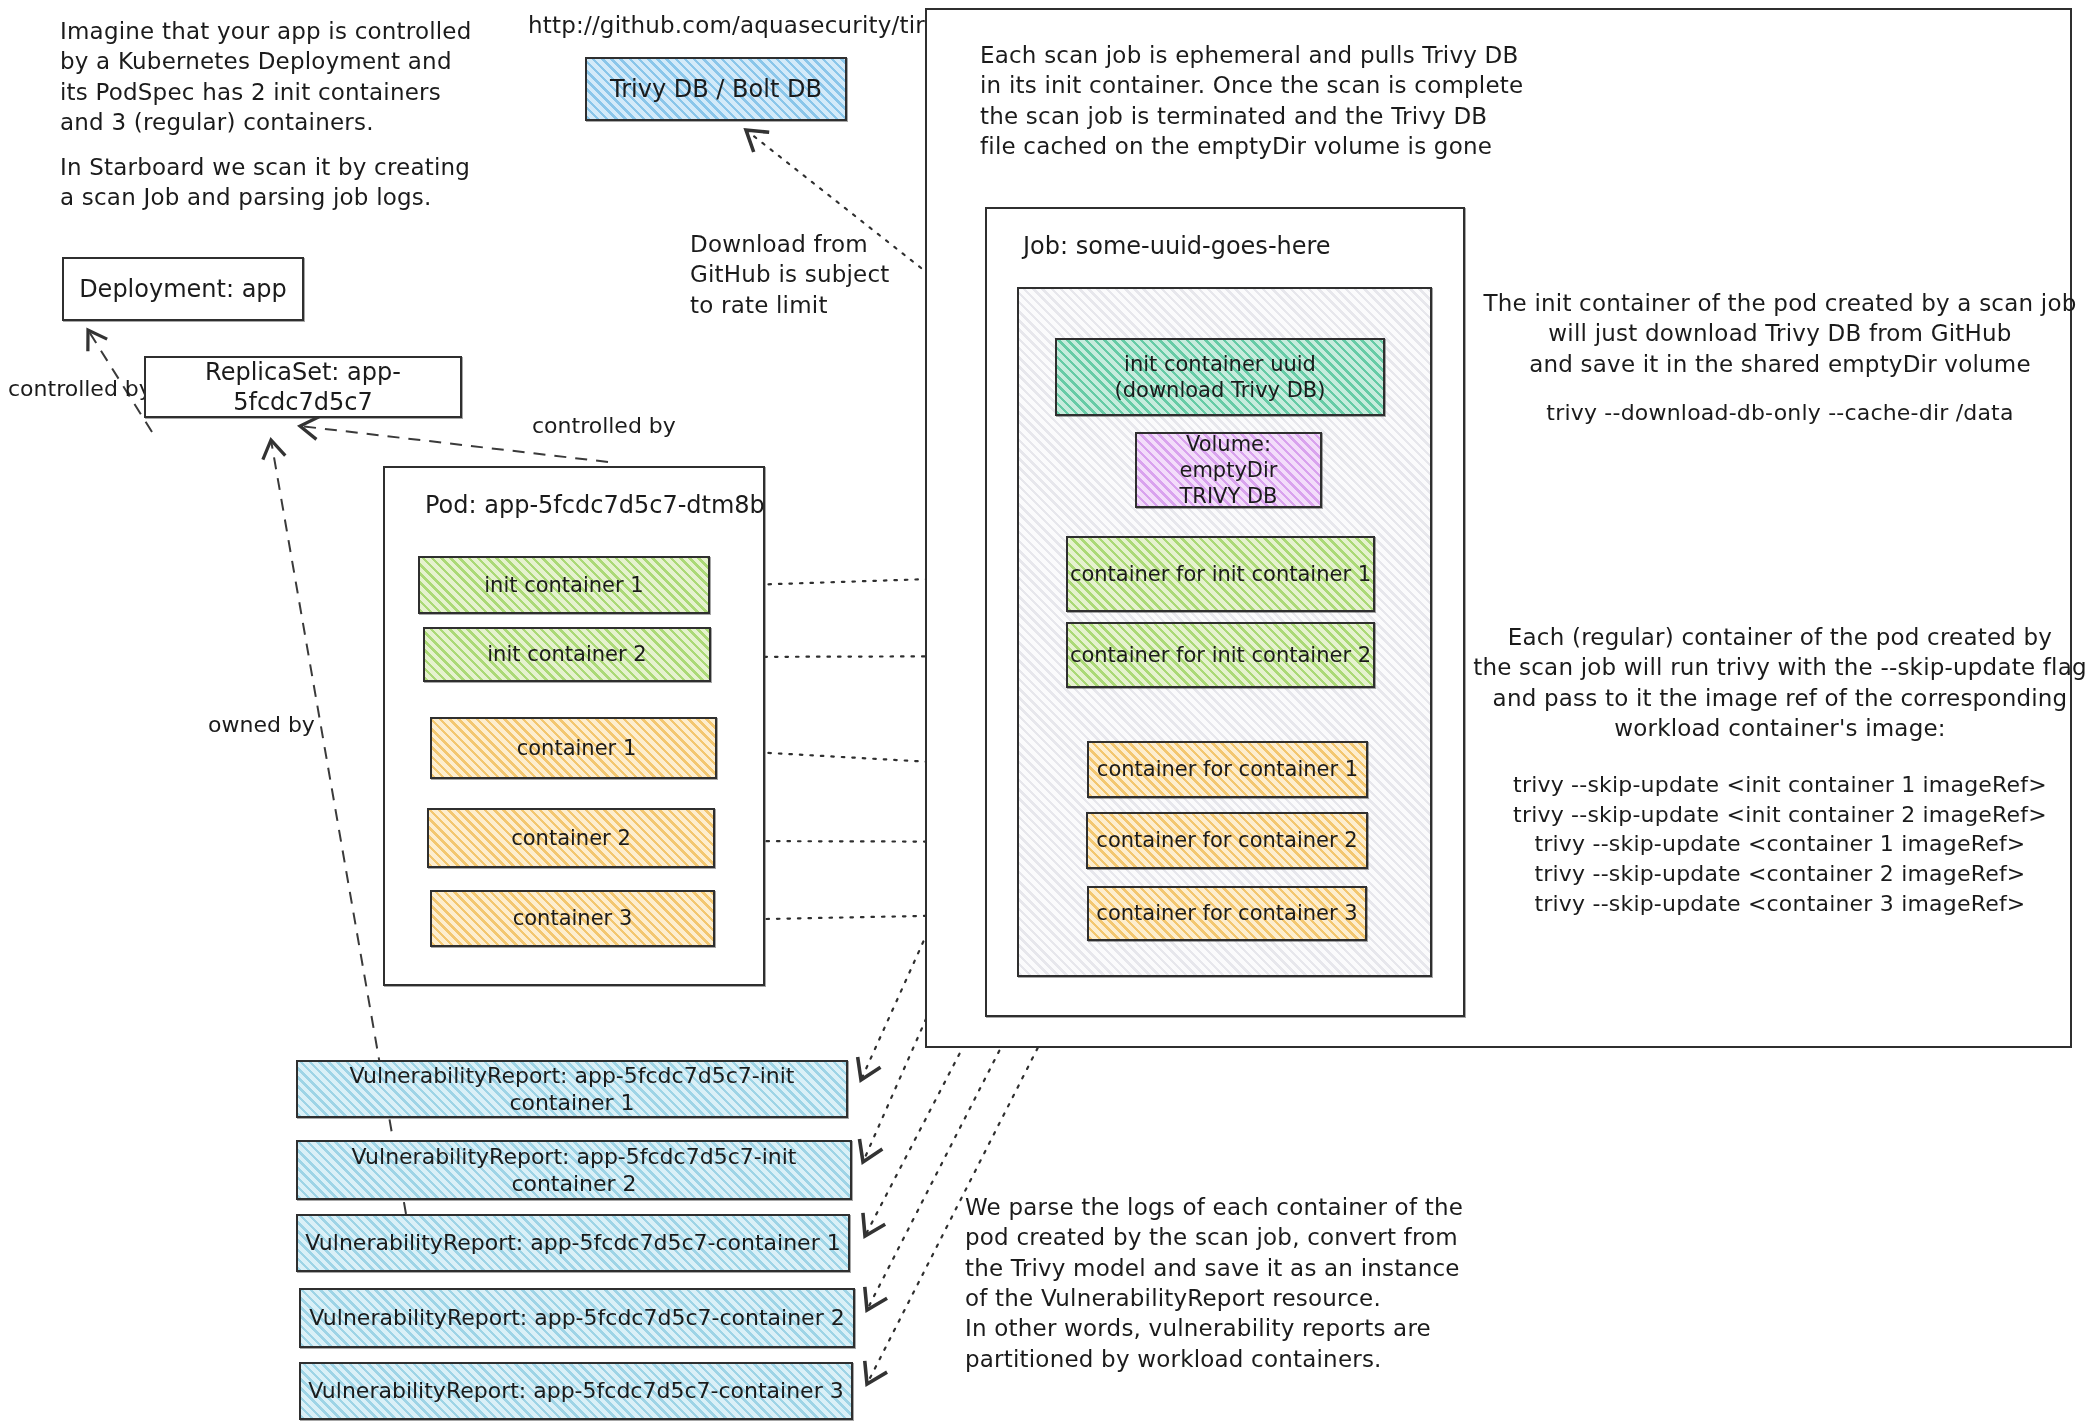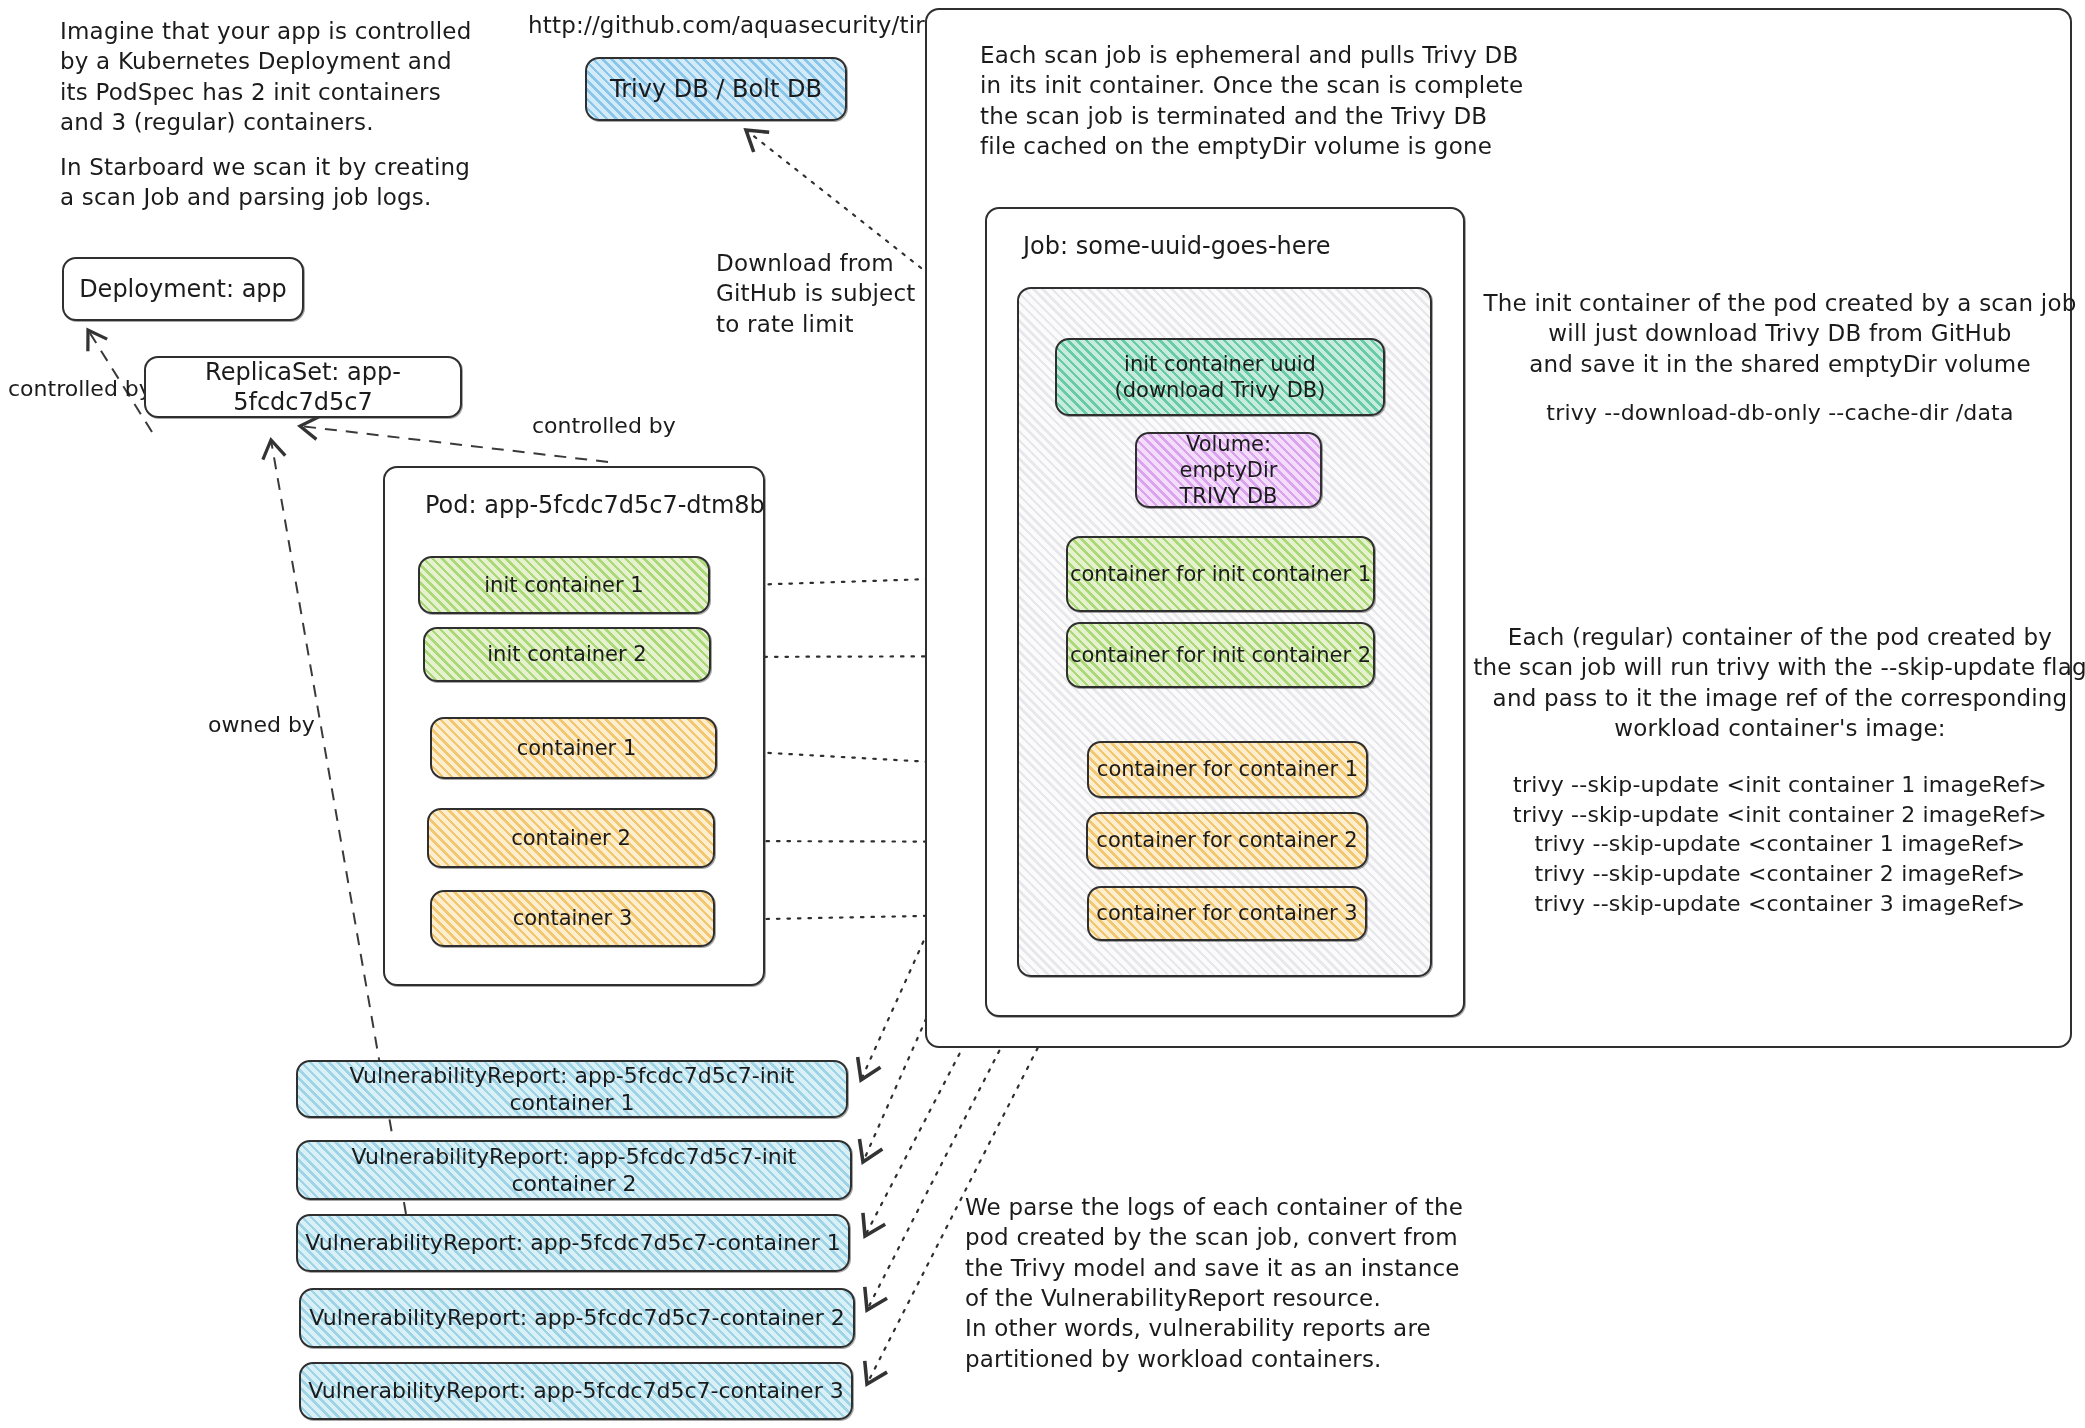--- a/index.html
+++ b/index.html
@@ -17,21 +17,21 @@
     line-height: 1.32;
     white-space: pre-line;
     letter-spacing: .2px;
   }
   .center { text-align: center; }
   .mono-cmd { font-size: 22px; line-height: 1.35; letter-spacing: .2px; }
   .box {
     position: absolute;
     box-sizing: border-box;
     border: 2px solid #2f2f2f;
-    border-radius: 14px;
+    border-radius: 0;
     display: flex;
     align-items: center;
     justify-content: center;
     text-align: center;
     font-size: 22px;
     line-height: 1.25;
     white-space: pre-line;
     box-shadow: 1px 1px 0 rgba(60,60,60,.45);
   }
   .plain { background: #ffffff; }
@@ -82,21 +82,21 @@
 
   <div class="abs note" style="left:60px; top:16px;">Imagine that your app is controlled
 by a Kubernetes Deployment and
 its PodSpec has 2 init containers
 and 3 (regular) containers.</div>
   <div class="abs note" style="left:60px; top:152px;">In Starboard we scan it by creating
 a scan Job and parsing job logs.</div>
 
   <div class="abs note" style="left:528px; top:10px; white-space:nowrap;">http://github.com/aquasecurity/tirvy-db</div>
   <div class="box hatch-blue" style="left:585px; top:57px; width:262px; height:64px; font-size:24px;">Trivy DB / Bolt DB</div>
-  <div class="abs note" style="left:690px; top:248px;margin-left:26px;">Download from
+  <div class="abs note" style="left:690px; top:229px;">Download from
 GitHub is subject
 to rate limit</div>
 
   <div class="box plain" style="left:62px; top:257px; width:242px; height:64px; font-size:24px;">Deployment: app</div>
   <div class="abs edge-label" style="left:8px; top:376px;">controlled by</div>
   <div class="box plain" style="left:144px; top:356px; width:318px; height:62px; font-size:24px;">ReplicaSet: app-5fcdc7d5c7</div>
   <div class="abs edge-label" style="left:532px; top:413px;">controlled by</div>
   <div class="abs edge-label" style="left:208px; top:712px;">owned by</div>
 
   <div class="box plain titled" style="left:383px; top:466px; width:382px; height:520px;">

